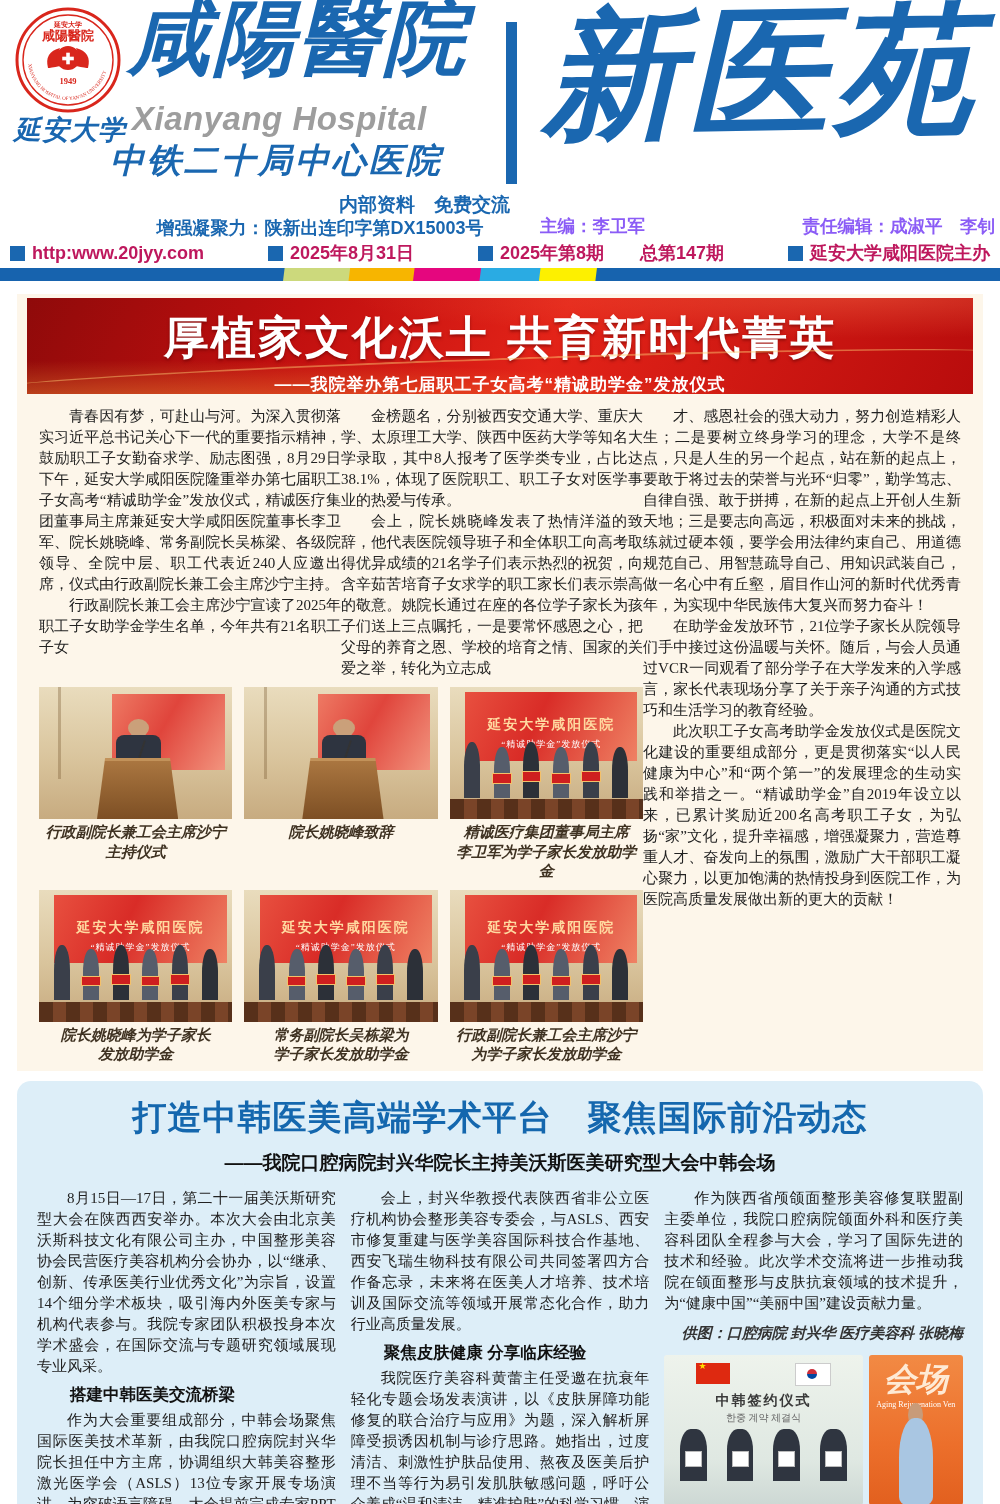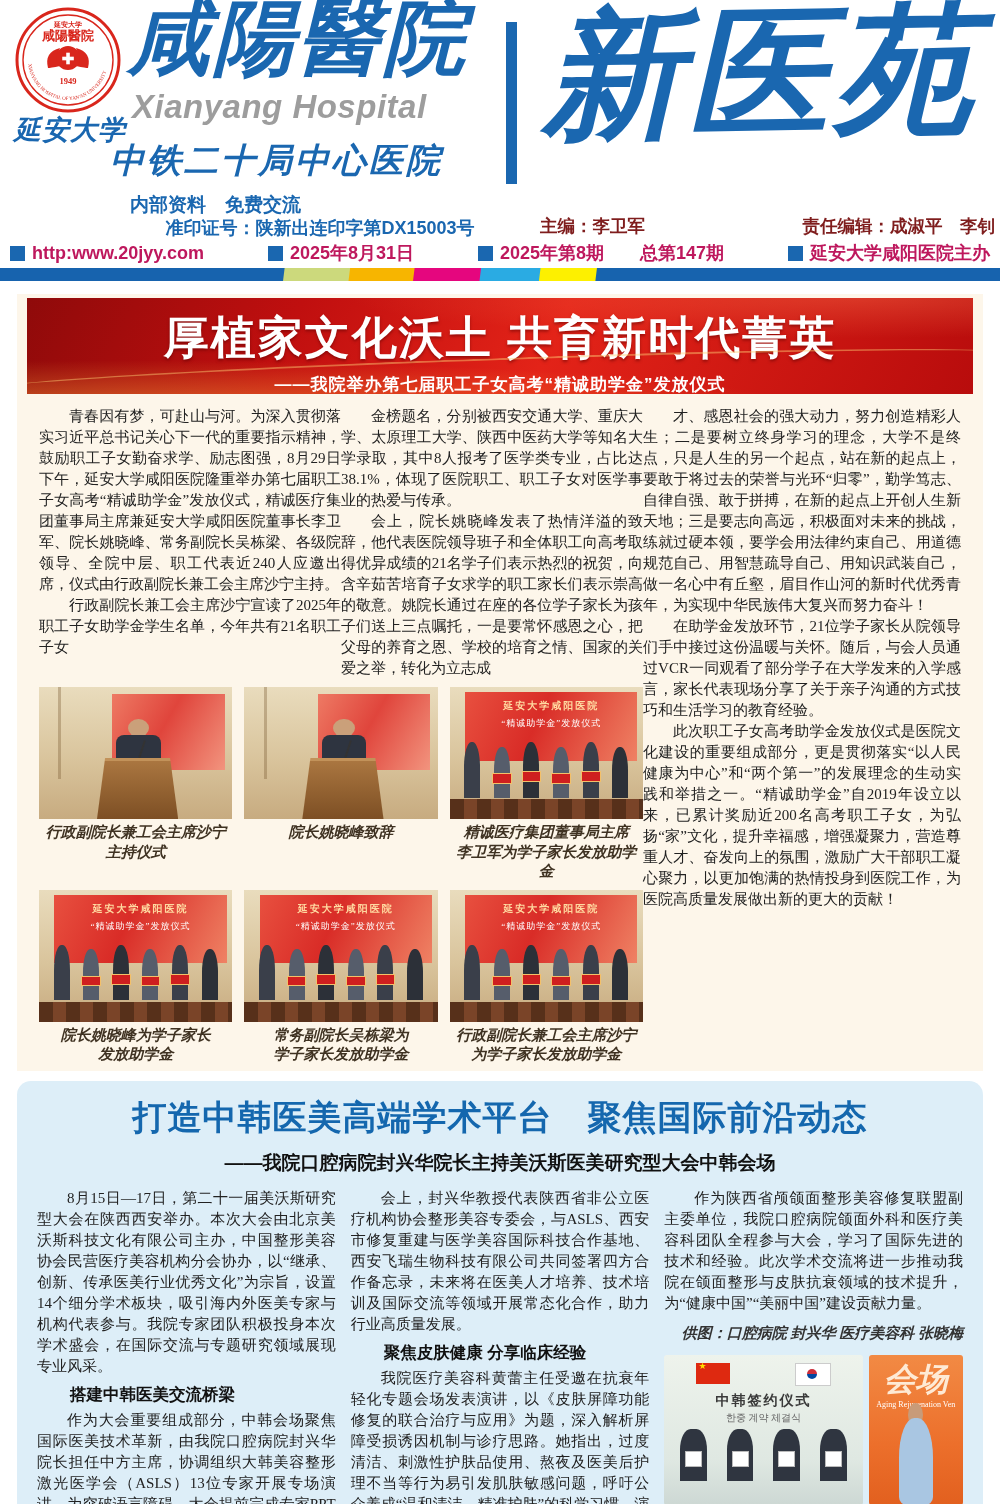--- a/index.html
+++ b/index.html
@@ -5,34 +5,34 @@
   html,body{margin:0;padding:0;background:#fff;}
   body{width:1000px;height:1504px;overflow:hidden;position:relative;
        font-family:"Liberation Serif","DejaVu Serif",serif;color:#1a1a1a;}
   
   .masthead{position:relative;height:290px;background:#fff;}
   .seal{position:absolute;left:14px;top:6px;width:108px;height:108px;}
   .uni-callig{position:absolute;left:10px;top:112px;width:120px;text-align:center;
        font-size:27px;font-weight:bold;color:#1a67b0;font-style:italic;letter-spacing:1px;}
   .hosp-cn{position:absolute;left:128px;top:-12px;font-size:82px;font-weight:bold;color:#1a67b0;
        letter-spacing:3px;line-height:1.25;font-style:italic;}
-  .hosp-en{position:absolute;left:132px;top:88px;font-family:"Liberation Sans",sans-serif;
+  .hosp-en{position:absolute;left:132px;top:100px;font-family:"Liberation Sans",sans-serif;
        font-size:33px;font-style:italic;font-weight:bold;color:#9d9d9d;letter-spacing:0.5px;}
   .hosp-sub{position:absolute;left:110px;top:138px;font-size:34px;font-weight:bold;color:#1a67b0;
        font-style:italic;letter-spacing:3px;}
-  .int-note{position:absolute;left:130px;top:192px;width:380px;text-align:left;
+  .int-note{position:absolute;left:130px;top:192px;width:380px;text-align:right;
        font-family:"Liberation Sans",sans-serif;font-size:19px;font-weight:bold;color:#1a67b0;}
   .license{position:absolute;left:95px;top:216px;width:450px;text-align:center;
        font-family:"Liberation Sans",sans-serif;font-size:18px;font-weight:bold;color:#1a67b0;}
   .mast-divider{position:absolute;left:506px;top:22px;width:11px;height:162px;background:#1a67b0;}
   .paper-title{position:absolute;left:522px;top:-28px;width:478px;text-align:center;
        font-size:140px;line-height:1.45;font-weight:bold;color:#1a67b0;font-style:italic;
        letter-spacing:6px;transform:rotate(-1deg);}
   .editors{position:absolute;left:540px;top:214px;width:455px;display:flex;justify-content:space-between;
-       font-family:"Liberation Sans",sans-serif;font-size:17.5px;font-weight:bold;color:#7f1d1d;}
+       font-family:"Liberation Sans",sans-serif;font-size:17.5px;font-weight:bold;color:#8b5cf6;}
   .inforow{position:absolute;left:0;top:241px;width:1000px;display:flex;align-items:center;
        justify-content:space-between;padding:0 10px;box-sizing:border-box;
        font-family:"Liberation Sans",sans-serif;font-size:18px;font-weight:bold;color:#be185d;}
   .inforow .item{display:flex;align-items:center;gap:7px;}
   .sq{width:15px;height:15px;background:#1a67b0;display:inline-block;}
   .stripe{position:absolute;left:0;top:268px;width:1000px;height:13px;
        background:linear-gradient(97deg,#1763ae 0 282px,#ccd97c 283px 347px,#f7b500 348px 411px,
        #e5067e 412px 477px,#2aabe3 478px 536px,#fdf000 537px 592px,#1763ae 593px 100%);}
   
   .sec1{margin:4px 17px 0;background:#fdf6ea;padding:4px 0 6px;}
@@ -66,21 +66,21 @@
   .p-wallline{position:absolute;left:10%;top:0;width:3px;height:70%;background:rgba(120,90,50,.35);}
   .podium{position:absolute;left:30%;bottom:0;width:42%;height:44%;
        background:linear-gradient(180deg,#aa7640,#7d4f24);clip-path:polygon(10% 0,90% 0,100% 100%,0 100%);
        border-top:3px solid #c2925a;}
   .head{position:absolute;left:46%;bottom:62%;width:11%;height:14%;border-radius:50%;background:#caa07a;}
   .torso{position:absolute;left:40%;bottom:36%;width:23%;height:28%;border-radius:8px 8px 0 0;background:#2e3440;}
   .mic{position:absolute;left:53%;bottom:46%;width:2px;height:14%;background:#333;transform:rotate(18deg);}
   
   .g-screen{position:absolute;left:8%;right:3%;top:4%;height:52%;text-align:center;
        background:linear-gradient(115deg,#e8503f,#d92c27 42%,#ef8264);}
-  .g-l1{margin-top:7px;font-size:10px;font-weight:bold;color:#ffd9a0;letter-spacing:2px;}
+  .g-l1{margin-top:24px;font-size:14px;font-weight:bold;color:#ffd9a0;letter-spacing:2px;}
   .g-l2{margin-top:4px;font-size:9px;color:#fff;letter-spacing:1px;}
   .g-people{position:absolute;left:4%;right:4%;bottom:16%;height:46%;display:flex;
        justify-content:space-around;align-items:flex-end;}
   .g-p{width:9%;height:92%;border-radius:45% 45% 0 0;background:#3a3f4a;position:relative;}
   .g-p:nth-child(2n){background:#565d6b;height:84%;}
   .g-p:nth-child(3n){background:#2c3038;}
   .g-p .board{position:absolute;left:-12%;bottom:28%;width:124%;height:20%;background:#cf1f1f;
        border:1px solid #f3c06a;box-sizing:border-box;}
   .g-seats{position:absolute;left:0;right:0;bottom:0;height:15%;
        background:repeating-linear-gradient(90deg,#57301a 0 14px,#7a4428 14px 27px);}
@@ -141,21 +141,21 @@
       </defs>
     <text font-size="5" fill="#d9261c">
       <textPath href="#arcpath" startOffset="4">XIANYANG HOSPITAL OF YAN'AN UNIVERSITY</textPath>
     </text>
   </svg>
   <div class="uni-callig">延安大学</div>
   <div class="hosp-cn">咸陽醫院</div>
   <div class="hosp-en">Xianyang Hospital</div>
   <div class="hosp-sub">中铁二十局中心医院</div>
   <div class="int-note">内部资料　免费交流</div>
-  <div class="license">准印证号：陕新出连印字第DX15003号</div>
+  <div class="license">增强凝聚力：陕新出连印字第DX15003号</div>
   <div class="mast-divider"></div>
   <div class="paper-title">新医苑</div>
   <div class="editors">
     <span>主编：李卫军</span>
     <span>责任编辑：成淑平　李钊</span>
   </div>
   <div class="inforow">
     <span class="item">
       <span class="sq"></span>
       <span>http:www.20jyy.com</span>

